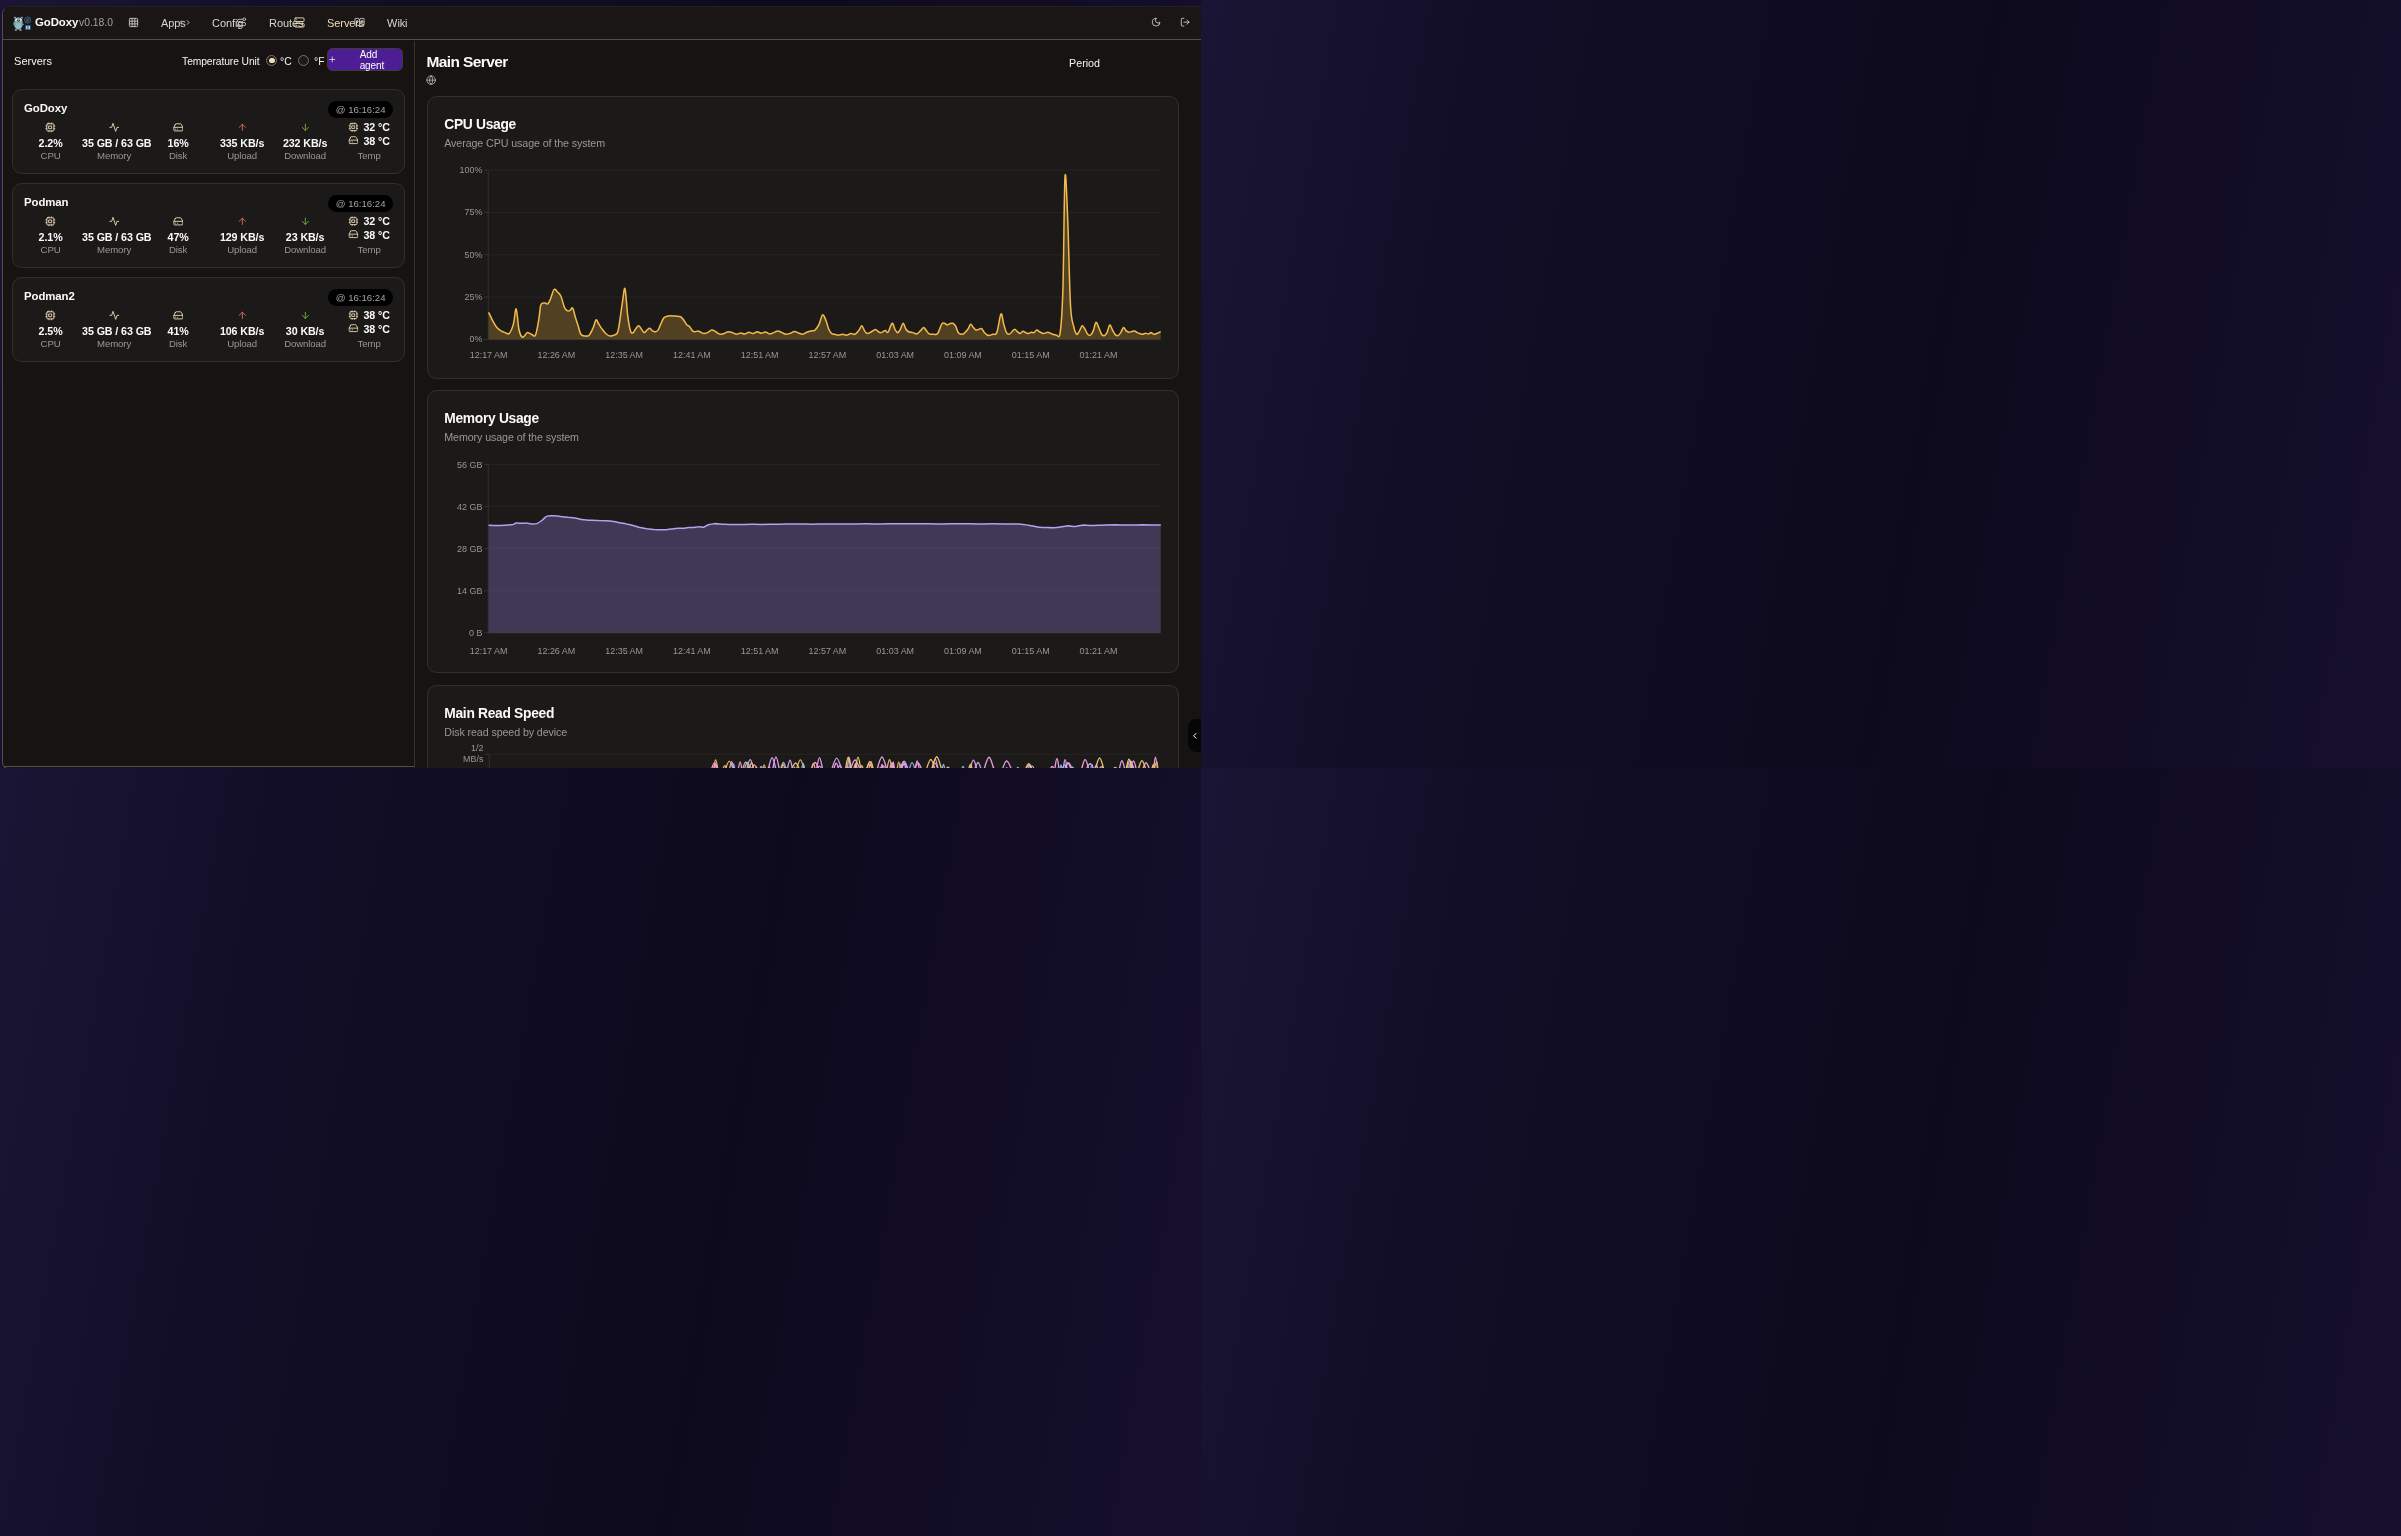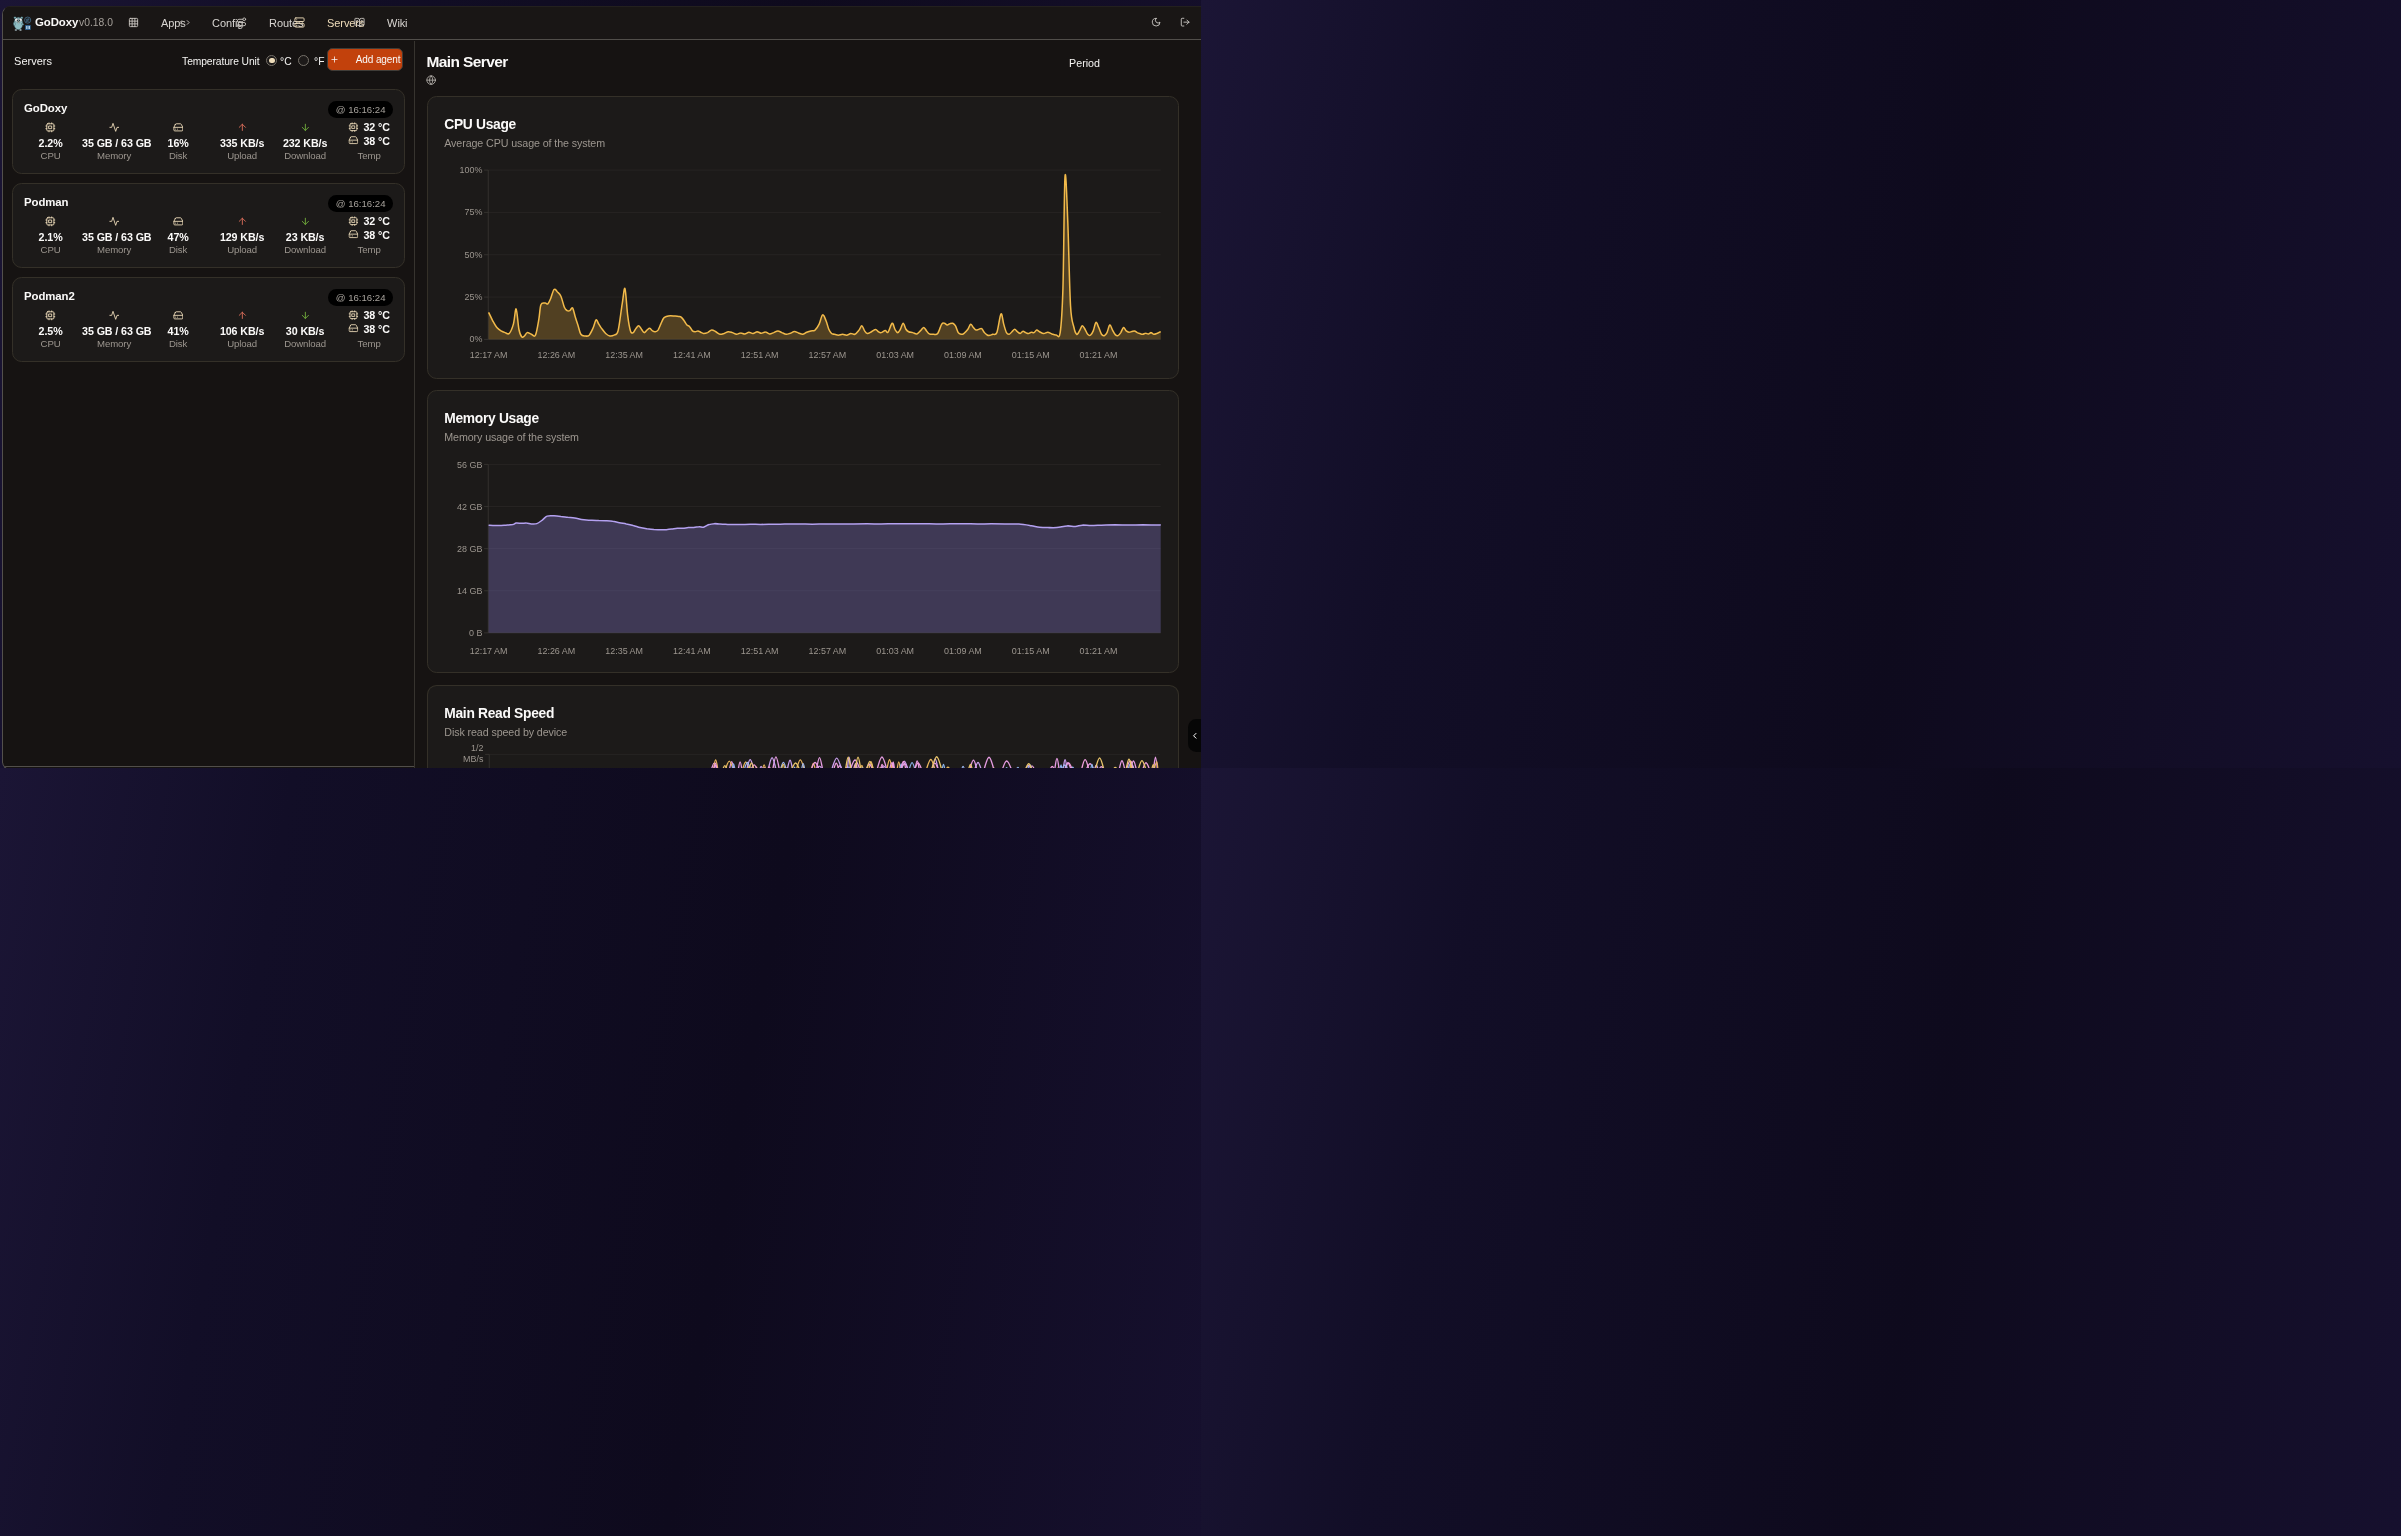--- a/index.html
+++ b/index.html
@@ -15,21 +15,21 @@
 .body { position:absolute; left:0; top:34px; width:100%; height:730px; display:flex; }
 .sidebar { position:relative; width:412px; height:100%; border-right:0.7px solid #37342f; flex:none; }
 .main { position:relative; flex:1; height:100%; }
 .sideline { position:absolute; left:0; top:725px; width:100%; height:1.4px; background:#514e4a; }
 .shead { position:absolute; top:14.5px; left:11px; font-size:11px; font-weight:500; color:#f5f4f2; line-height:13px; }
 .tlabel { position:absolute; top:15px; left:179px; font-size:10.3px; color:#f5f4f2; letter-spacing:-0.1px; }
 .radio { position:absolute; top:14px; width:11px; height:11px; border-radius:50%; border:0.7px solid #767169; background:#1d1a19; }
 .radio.sel::after { content:''; position:absolute; left:2.1px; top:2.1px; width:5.5px; height:5.5px; border-radius:50%; background:#eedcba; }
 .runit { position:absolute; top:15px; font-size:10.3px; color:#f5f4f2; }
 .addbtn { position:absolute; top:7.6px; left:324px; width:76px; height:23px; border:0.7px solid #403d38; border-radius:5.5px;
-  display:flex; align-items:center; justify-content:center; gap:17px; color:#fafaf9; font-size:10px; background:#c2410c; letter-spacing:-0.1px; }
+  display:flex; align-items:center; justify-content:center; gap:23px; color:#fafaf9; font-size:10px; background:#4c1d95; letter-spacing:-0.1px; }
 .card { position:absolute; background:#1c1a19; border:0.7px solid #343028; border-radius:9.6px; }
 .scard { left:9px; width:393px; height:85px; }
 .sctitle { position:absolute; left:11px; top:13px; font-size:11.4px; font-weight:600; color:#fbfaf9; line-height:11.7px; letter-spacing:-0.1px; }
 .badge { position:absolute; right:11px; top:11.4px; height:17px; padding:0 7.6px; background:#000000; border-radius:8.3px;
   color:#a6a19b; font-size:9.6px; display:flex; align-items:center; }
 .stats { position:absolute; left:0; top:33px; width:100%; height:45px; }
 .scol { position:absolute; top:0; width:64px; height:41px; text-align:center; }
 .sic { position:absolute; top:0; left:0; right:0; height:10.3px; display:flex; justify-content:center; align-items:center; }
 .sval { position:absolute; top:15px; left:0; right:0; line-height:11.7px; font-size:10.7px; font-weight:600; color:#fbfaf9; white-space:nowrap; letter-spacing:-0.1px; }
 .slab { position:absolute; top:27px; width:100%; line-height:11px; font-size:9.6px; color:#9c968f; letter-spacing:-0.1px; }

